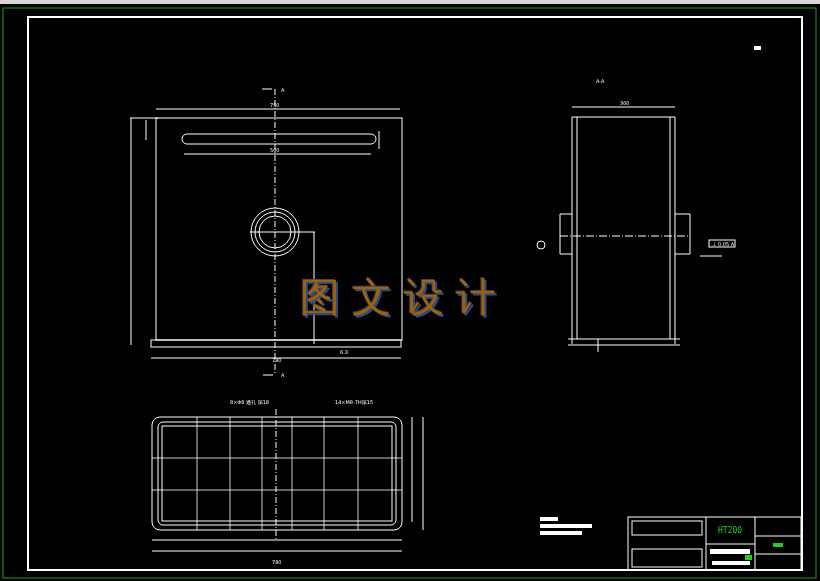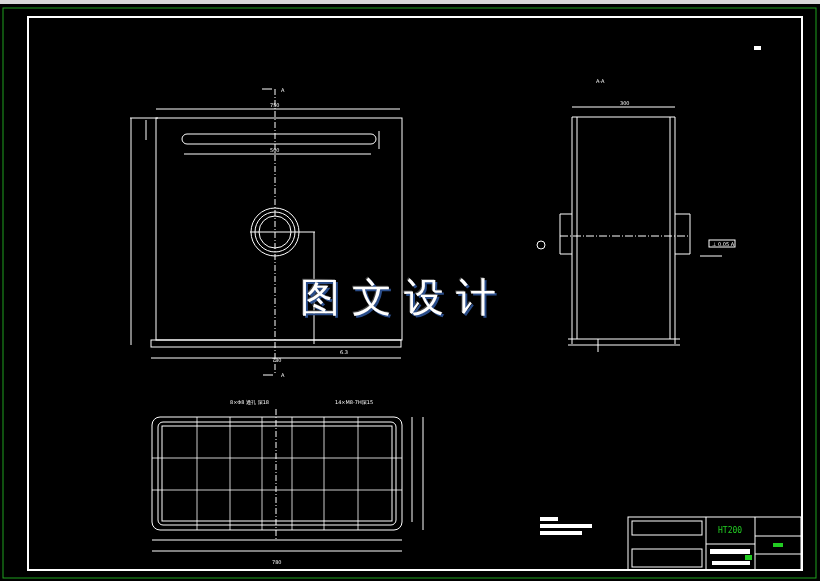--- a/index.html
+++ b/index.html
@@ -1,19 +1,19 @@
 <!DOCTYPE html>
 <html><head>
 <meta charset="utf-8">
 <style>
   html,body{margin:0;padding:0;background:#d8d8d8;}
   body{width:820px;height:581px;position:relative;overflow:hidden;font-family:"DejaVu Sans",sans-serif;}
   #sheet{position:absolute;left:0;top:4px;width:820px;height:577px;background:#000;}
   svg{position:absolute;left:0;top:0;}
-  .watermark{position:absolute;left:300px;top:266px;color:#ffffff;font-family:"DejaVu Serif",serif;font-size:40px;letter-spacing:12px;text-shadow:2px 2px 0 #2a4d8a,-1px -1px 0 #444;}
+  .watermark{position:absolute;left:300px;top:266px;color:#a16207;font-family:"DejaVu Serif",serif;font-size:40px;letter-spacing:12px;text-shadow:2px 2px 0 #2a4d8a,-1px -1px 0 #444;}
 </style>
 </head>
 <body>
 
 <div id="sheet">
 <svg width="820" height="577" viewBox="0 0 820 577">
   <g fill="none" stroke="#fff" stroke-width="1">
 
     <rect x="3" y="4" width="813" height="570" stroke="#1fa01f"></rect>
     <rect x="28" y="13" width="774" height="553" stroke-width="2"></rect>

